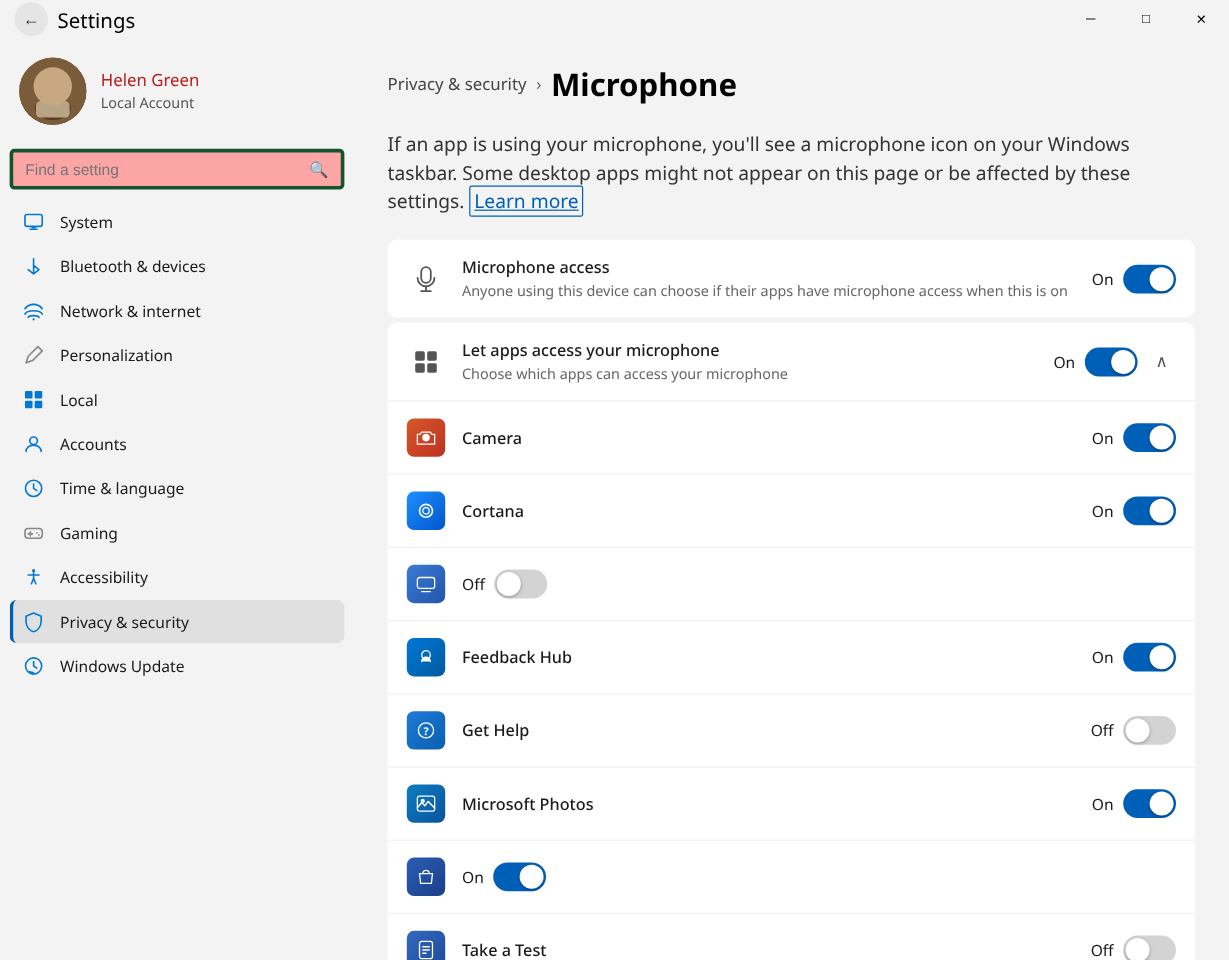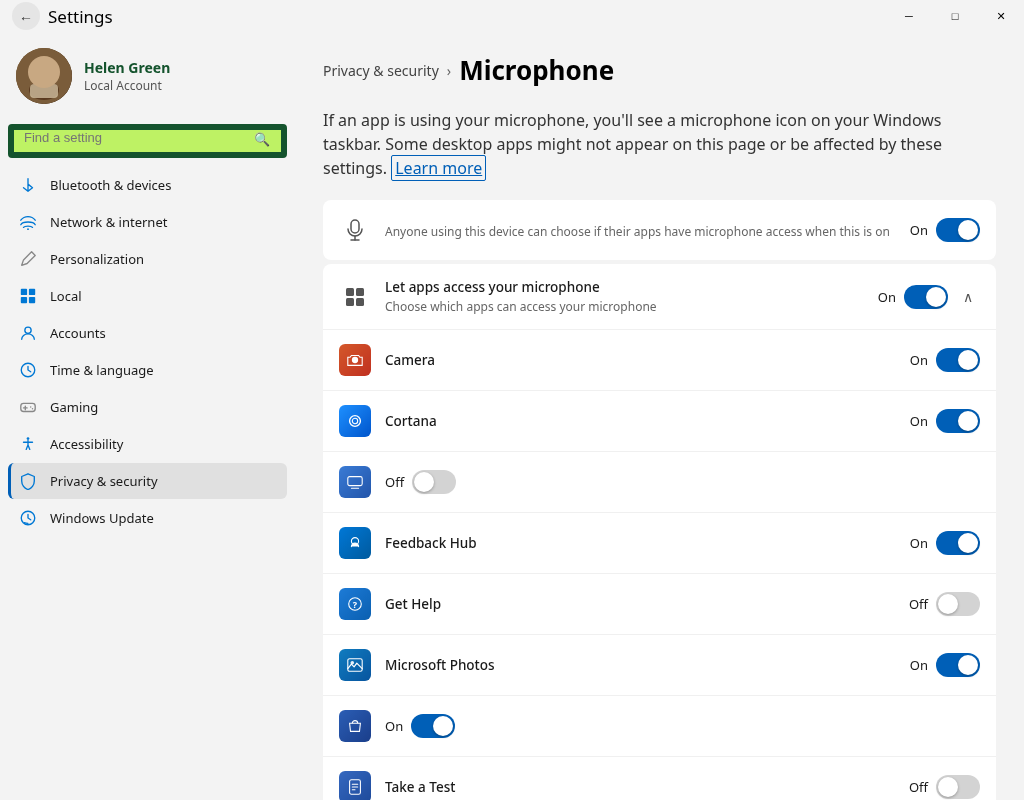--- a/index.html
+++ b/index.html
@@ -93,28 +93,28 @@
     }
     .avatar-img::after {
       content: '';
       position: absolute;
       top: 8px; left: 12px;
       width: 32px; height: 32px;
       border-radius: 50%;
       background: #c8a882;
     }
     .user-info { display: flex; flex-direction: column; }
-    .user-name { font-size: 14px; font-weight: 700; color: #14532d; }
+    .user-name { font-size: 14px; font-weight: 400; color: #b91c1c; }
     .user-type { font-size: 12px; color: #555; }
 
     .search-box {
       display: flex;
-      align-items: flex-start;
-      background: #bef264;
-      border: 6px solid #14532d;
+      align-items: center;
+      background: #fca5a5;
+      border: 3px solid #14532d;
       border-radius: 4px;
       padding: 0 10px;
       margin: 4px 0 8px 0;
       height: 34px;
     }
     .search-box input {
       border: none;
       outline: none;
       flex: 1;
       font-size: 13px;
@@ -334,20 +334,30 @@
       </div>
     </div>
 
     <div class="search-box">
       <input type="text" placeholder="Find a setting" style="">
       <span class="search-icon">🔍</span>
     </div>
 
     <nav>
 
+      <div class="nav-item">
+        <div class="nav-icon">
+          <svg viewBox="0 0 20 20" fill="none">
+              <rect x="2" y="3" width="16" height="11" rx="2" stroke="#0078d4" stroke-width="1.5" fill="none"></rect>
+              <rect x="6" y="16" width="8" height="1.5" rx="0.75" fill="#0078d4"></rect>
+              <rect x="8" y="14" width="4" height="2" fill="#0078d4"></rect>
+            </svg>
+        </div>
+        <span>System</span>
+      </div>
 
       <div class="nav-item">
         <div class="nav-icon">
           <svg viewBox="0 0 20 20" fill="none">
               <path d="M10 3v14l5-4-5-4v8L5 13" stroke="#0078d4" stroke-width="1.5" stroke-linecap="round" stroke-linejoin="round"></path>
             </svg>
         </div>
         <span>Bluetooth &amp; devices</span>
       </div>
 
@@ -468,20 +478,21 @@
       <div class="settings-row">
         <div class="row-icon">
           <svg viewBox="0 0 24 24" width="24" height="24" fill="none">
             <rect x="8" y="2" width="8" height="13" rx="4" stroke="#555" stroke-width="1.5" fill="none"></rect>
             <path d="M5 11c0 3.9 3.1 7 7 7s7-3.1 7-7" stroke="#555" stroke-width="1.5" stroke-linecap="round"></path>
             <line x1="12" y1="18" x2="12" y2="22" stroke="#555" stroke-width="1.5" stroke-linecap="round"></line>
             <line x1="8" y1="22" x2="16" y2="22" stroke="#555" stroke-width="1.5" stroke-linecap="round"></line>
           </svg>
         </div>
         <div class="row-text">
+          <div class="row-title">Microphone access</div>
           <div class="row-subtitle">Anyone using this device can choose if their apps have microphone access when this is on</div>
         </div>
         <div class="row-control">
           <span class="row-status">On</span>
           <label class="toggle">
             <div class="toggle-track on">
               <div class="toggle-thumb"></div>
             </div>
           </label>
         </div>

